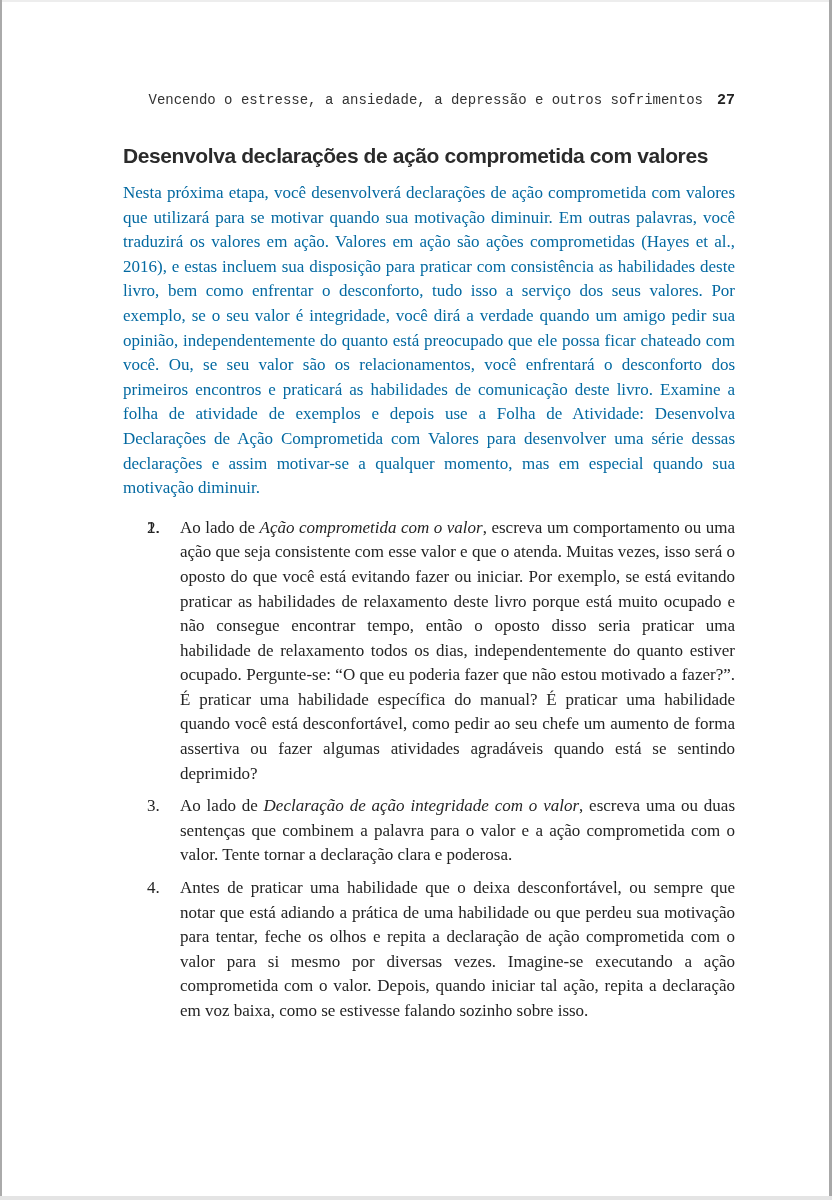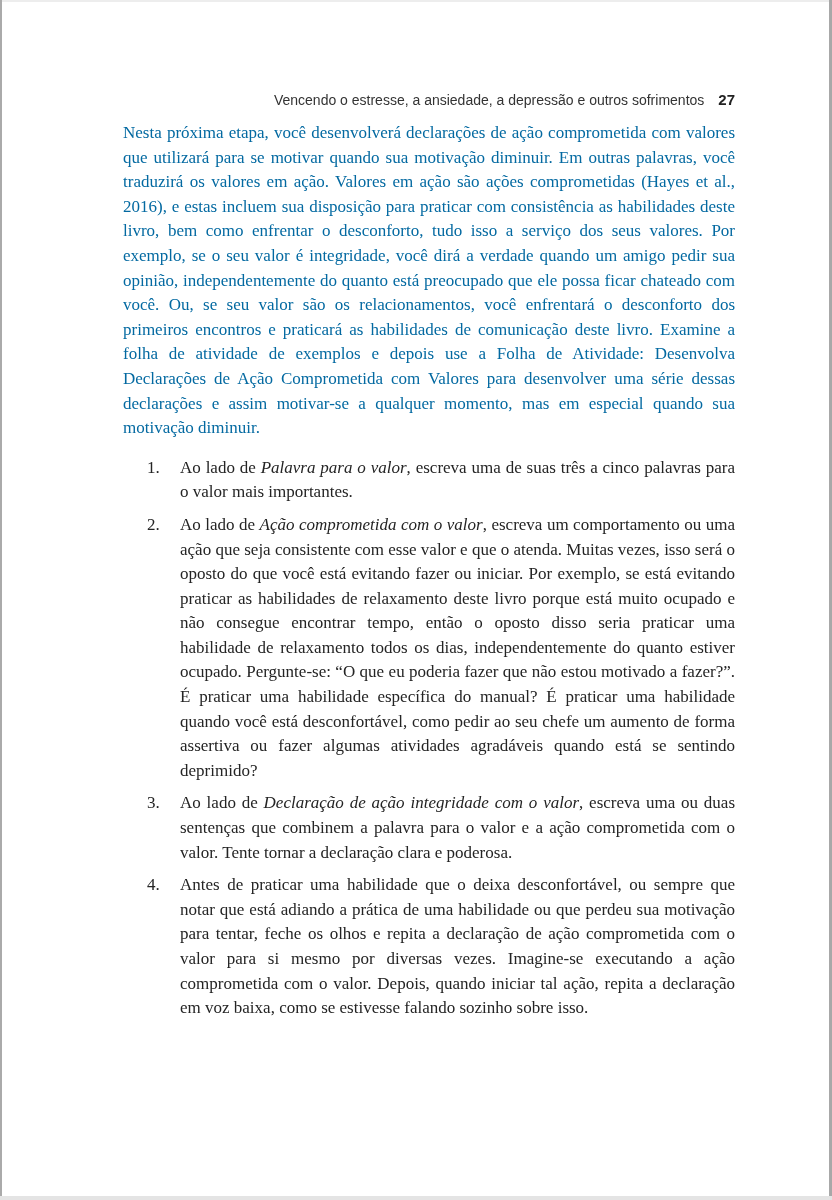--- a/index.html
+++ b/index.html
@@ -21,21 +21,21 @@
 
   .content {
     position: absolute;
     left: 123px; top: 0;
     width: 612px;
     color: #242424;
   }
   .running-header {
     margin-top: 92px;
     text-align: right;
-    font-family: Liberation Sans, sans-serif;
+    font-family: Liberation Mono, monospace;
     font-size: 14px;
     line-height: 16px;
     color: #333333;
     white-space: nowrap;
   }
   .running-header .pagenum {
     font-weight: 700;
     font-size: 15px;
     color: #222222;
     margin-left: 14px;
@@ -94,28 +94,28 @@
   <div class="edge-left"></div>
   <div class="edge-right"></div>
   <div class="edge-bottom"></div>
 
   <div class="content">
 
     <div class="running-header">
       <span>Vencendo o estresse, a ansiedade, a depressão e outros sofrimentos</span><span class="pagenum">27</span>
     </div>
 
+    <h1 class="page-title">Desenvolva declarações de ação comprometida com valores</h1>
 
     <p class="intro">Nesta próxima etapa, você desenvolverá declarações de ação comprometida com valores que utilizará para se motivar quando sua motivação diminuir. Em outras palavras, você traduzirá os valores em ação. Valores em ação são ações comprometidas (Hayes et al., 2016), e estas incluem sua disposição para praticar com consistência as habilidades deste livro, bem como enfrentar o desconforto, tudo isso a serviço dos seus valores. Por exemplo, se o seu valor é integridade, você dirá a verdade quando um amigo pedir sua opinião, independentemente do quanto está preocupado que ele possa ficar chateado com você. Ou, se seu valor são os relacionamentos, você enfrentará o desconforto dos primeiros encontros e praticará as habilidades de comunicação deste livro. Examine a folha de atividade de exemplos e depois use a Folha de Atividade: Desenvolva Declarações de Ação Comprometida com Valores para desenvolver uma série dessas declarações e assim motivar-se a qualquer momento, mas em especial quando sua motivação diminuir.</p>
 
 
     <ol class="instructions">
       <li>
         <span class="num">1.</span>
-        <span class="txt"><span>Ao lado de </span><em>Palavra para o valor</em><span>, escreva uma de suas três a cinco palavras para o valor mais importantes.</span></span>
       </li>
       <li>
         <span class="num">2.</span>
         <span class="txt"><span>Ao lado de </span><em>Ação comprometida com o valor</em><span>, escreva um comportamento ou uma ação que seja consistente com esse valor e que o atenda. Muitas vezes, isso será o oposto do que você está evitando fazer ou iniciar. Por exemplo, se está evitando praticar as habilidades de relaxamento deste livro porque está muito ocupado e não consegue encontrar tempo, então o oposto disso seria praticar uma habilidade de relaxamento todos os dias, independentemente do quanto estiver ocupado. Pergunte-se: “O que eu poderia fazer que não estou motivado a fazer?”. É praticar uma habilidade específica do manual? É praticar uma habilidade quando você está desconfortável, como pedir ao seu chefe um aumento de forma assertiva ou fazer algumas atividades agradáveis quando está se sentindo deprimido?</span></span>
       </li>
       <li>
         <span class="num">3.</span>
         <span class="txt"><span>Ao lado de </span><em>Declaração de ação integridade com o valor</em><span>, escreva uma ou duas sentenças que combinem a palavra para o valor e a ação comprometida com o valor. Tente tornar a declaração clara e poderosa.</span></span>
       </li>
       <li>

